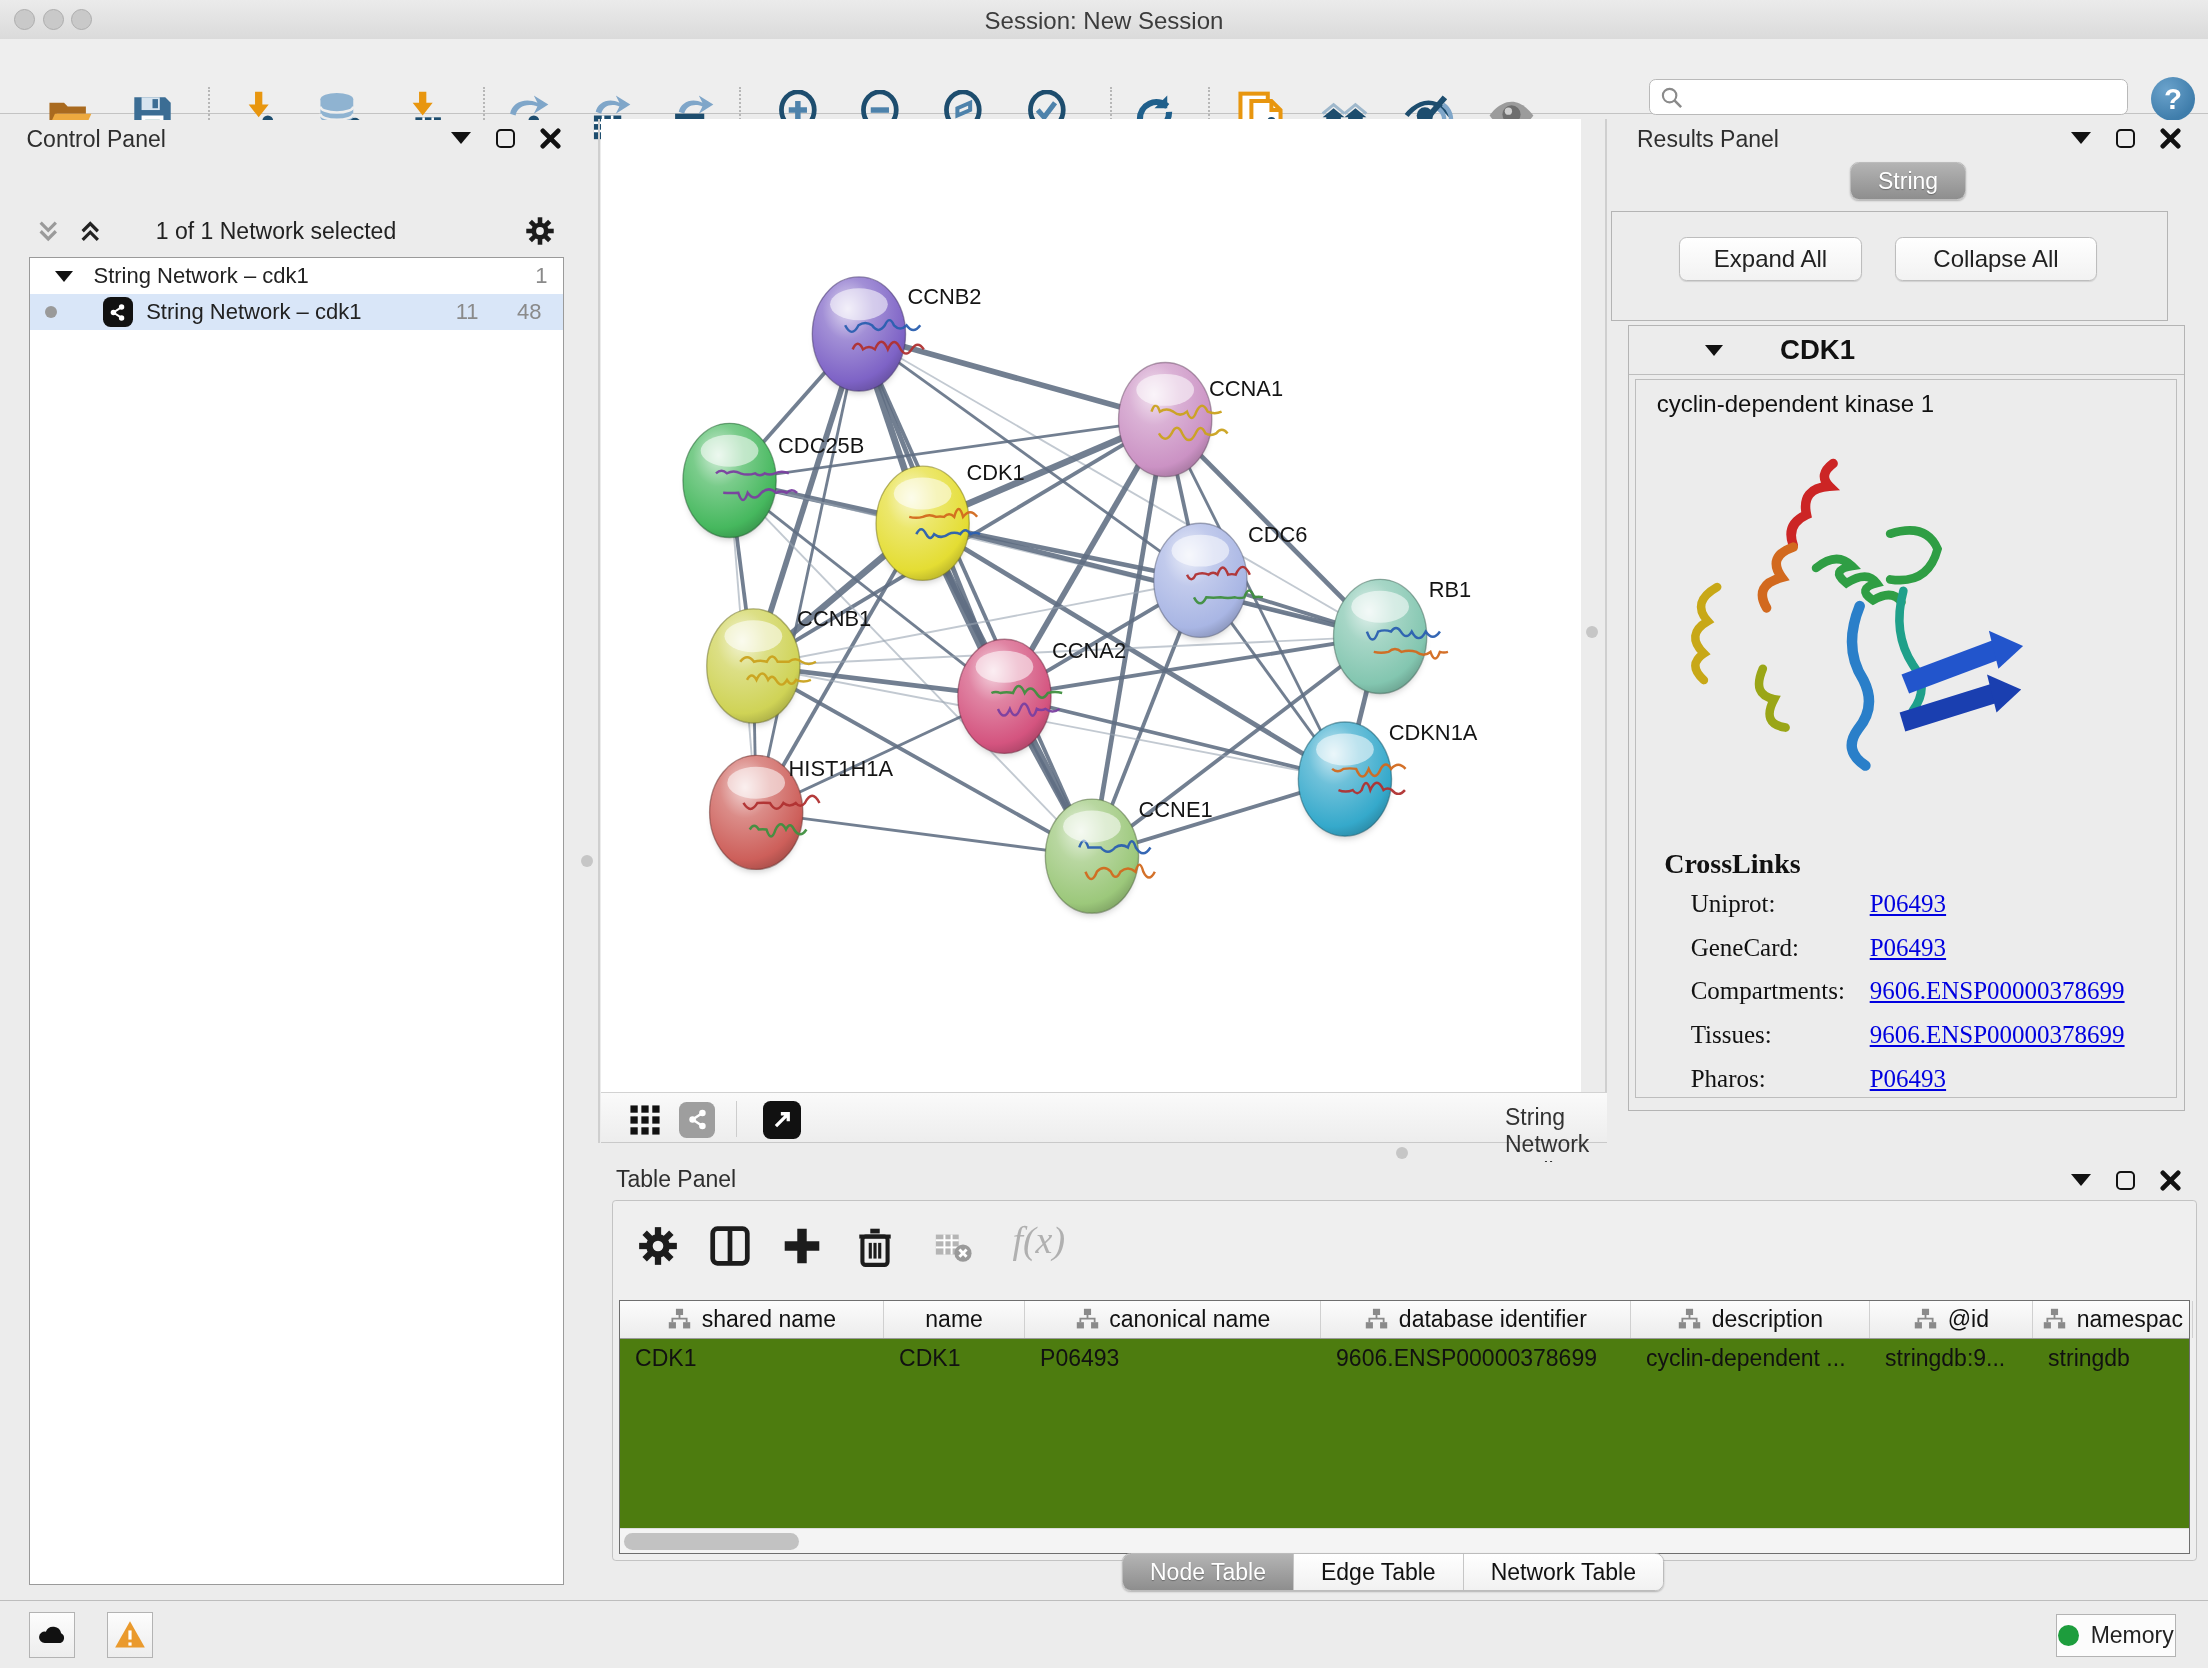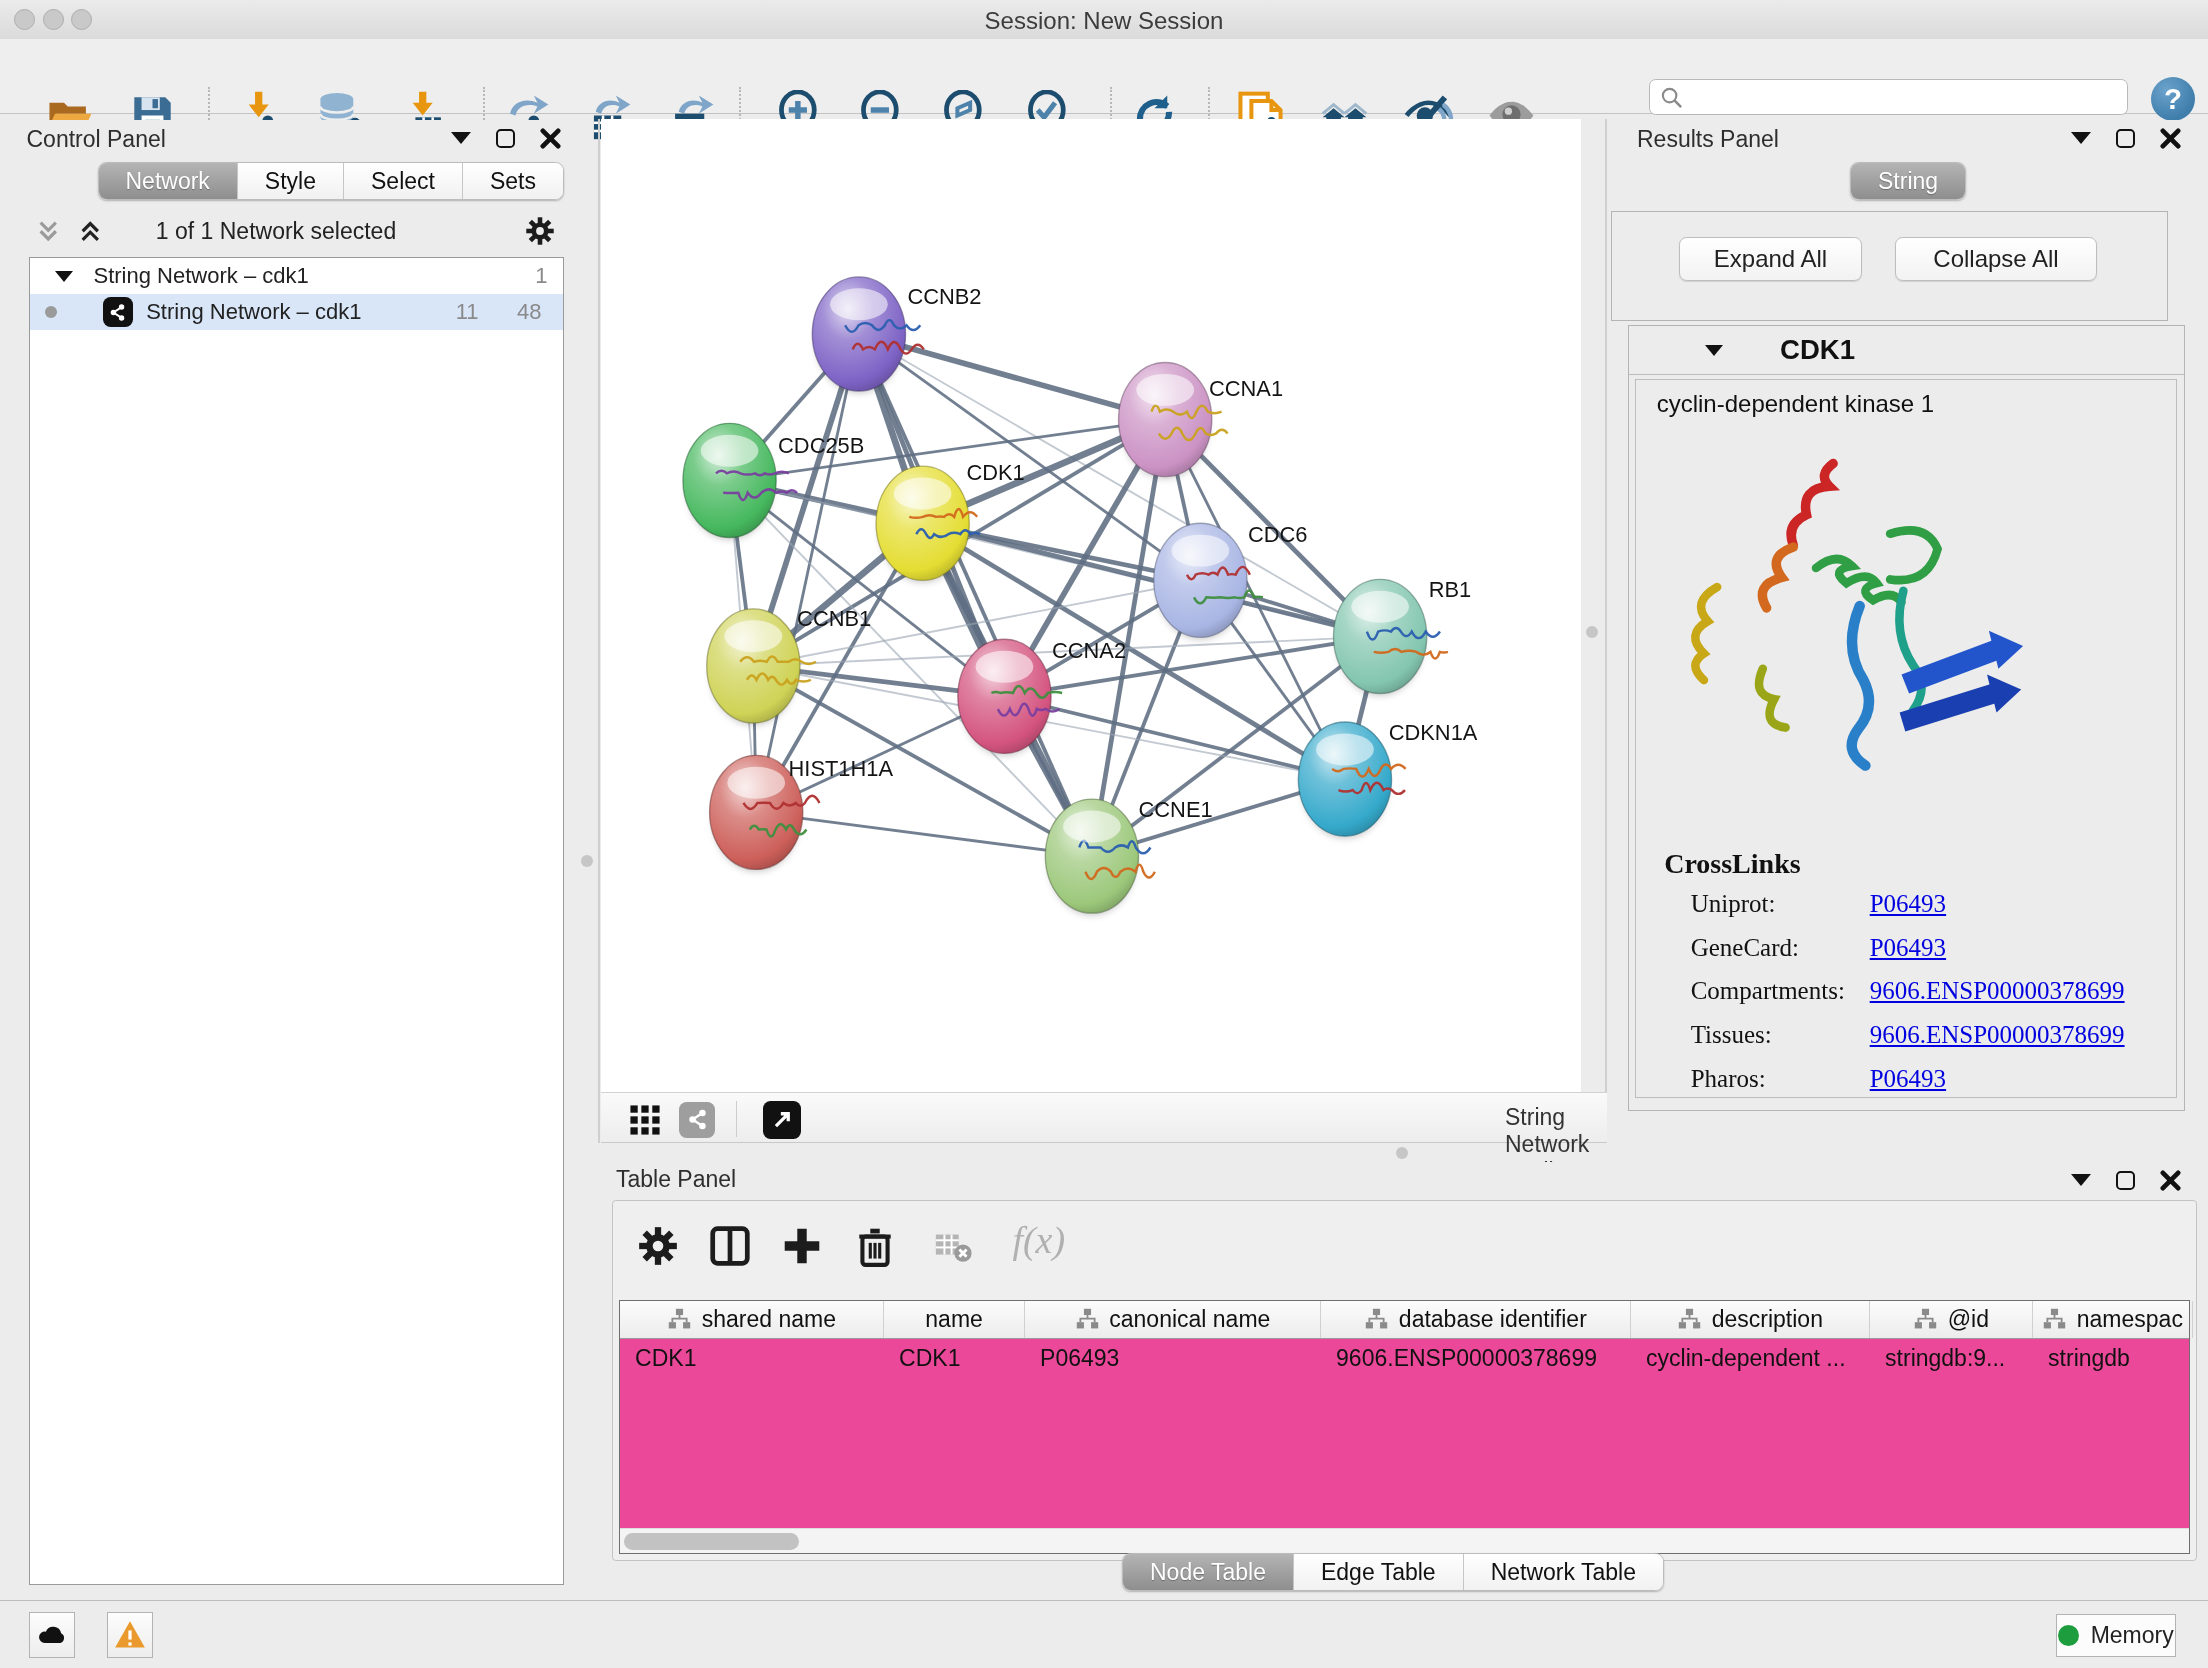--- a/index.html
+++ b/index.html
@@ -101,21 +101,21 @@
   .xval { position:absolute; left:179px; color:#0000e0; text-decoration:underline; cursor:pointer; white-space:nowrap; }
 
   
   #table-panel { left:601px; top:1162px; width:1607px; height:438px; background:#ececec; }
   #tp-head { position:absolute; left:15px; top:3.8px; }
   #tp-controls { position:absolute; right:27px; top:7.6px; display:flex; gap:25px; align-items:center; }
   #tp-box { position:absolute; left:11.4px; top:38px; width:1585px; height:361px;
     border:1px solid #c3c3c3; border-radius:3.8px; background:#efefef; }
   .tt-ic { position:absolute; top:23px; width:44px; height:44px; cursor:pointer; }
   #tbl-wrap { position:absolute; left:5.7px; top:99px; width:1571px; height:254px;
-    border:1.9px solid #6e6e6e; background:#ec4899; }
+    border:1.9px solid #6e6e6e; background:#4d7c0f; }
   #tbl-header { display:flex; height:38px; background:linear-gradient(#fcfcfc,#ececec);
     border-bottom:1.9px solid #9a9a9a; }
   .th { display:flex; align-items:center; justify-content:center; gap:9.5px; font-size:23px;
     color:#111; border-right:1.9px solid #d0d0d0; overflow:hidden; cursor:pointer; flex:none; }
   #tbl-row { display:flex; height:38px; }
   .td { font-size:23px; color:#111; padding-left:15px; display:flex; align-items:center;
     overflow:hidden; white-space:nowrap; flex:none; cursor:default; }
   #tbl-scroll { position:absolute; left:0; bottom:0; width:100%; height:25px; background:#f4f4f4;
     border-top:1px solid #ddd; }
   #tbl-thumb { position:absolute; left:3.8px; top:3.8px; width:175px; height:17px; border-radius:8.6px;
@@ -288,26 +288,20 @@
 
 <div id="control-panel" class="abs">
   <div id="cp-head" class="panel-title">Control Panel</div>
   <div id="cp-controls">
     <span class="pc-min"></span>
     <span class="pc-float"></span>
     <svg class="pc-x" width="21" height="21" viewBox="0 0 22 22">
       <path d="M3 3L19 19M19 3L3 19" stroke="#111" stroke-width="5" stroke-linecap="round"></path>
     </svg>
   </div>
-  <div id="cp-tabs" class="seg-group">
-      <span class="seg sel">Network</span>
-      <span class="seg">Style</span>
-      <span class="seg">Select</span>
-      <span class="seg">Sets</span>
-    </div>
   <div id="cp-selbar">
     <svg width="28.5" height="28.5" viewBox="0 0 30 30" style="margin-left:5.7px">
       <path d="M7 6l8 8 8-8M7 15l8 8 8-8" fill="none" stroke="#9a9a9a" stroke-width="3.4"></path>
     </svg>
     <svg width="28.5" height="28.5" viewBox="0 0 30 30" style="margin-left:13.3px">
       <path d="M7 24l8-8 8 8M7 15l8-8 8 8" fill="none" stroke="#222" stroke-width="3.4"></path>
     </svg>
     <div id="cp-selstatus">1 of 1 Network selected</div>
     <svg width="32" height="32" viewBox="0 0 28 28" style="position:absolute; right:5.7px">
       <g fill="#1c1c1c">

